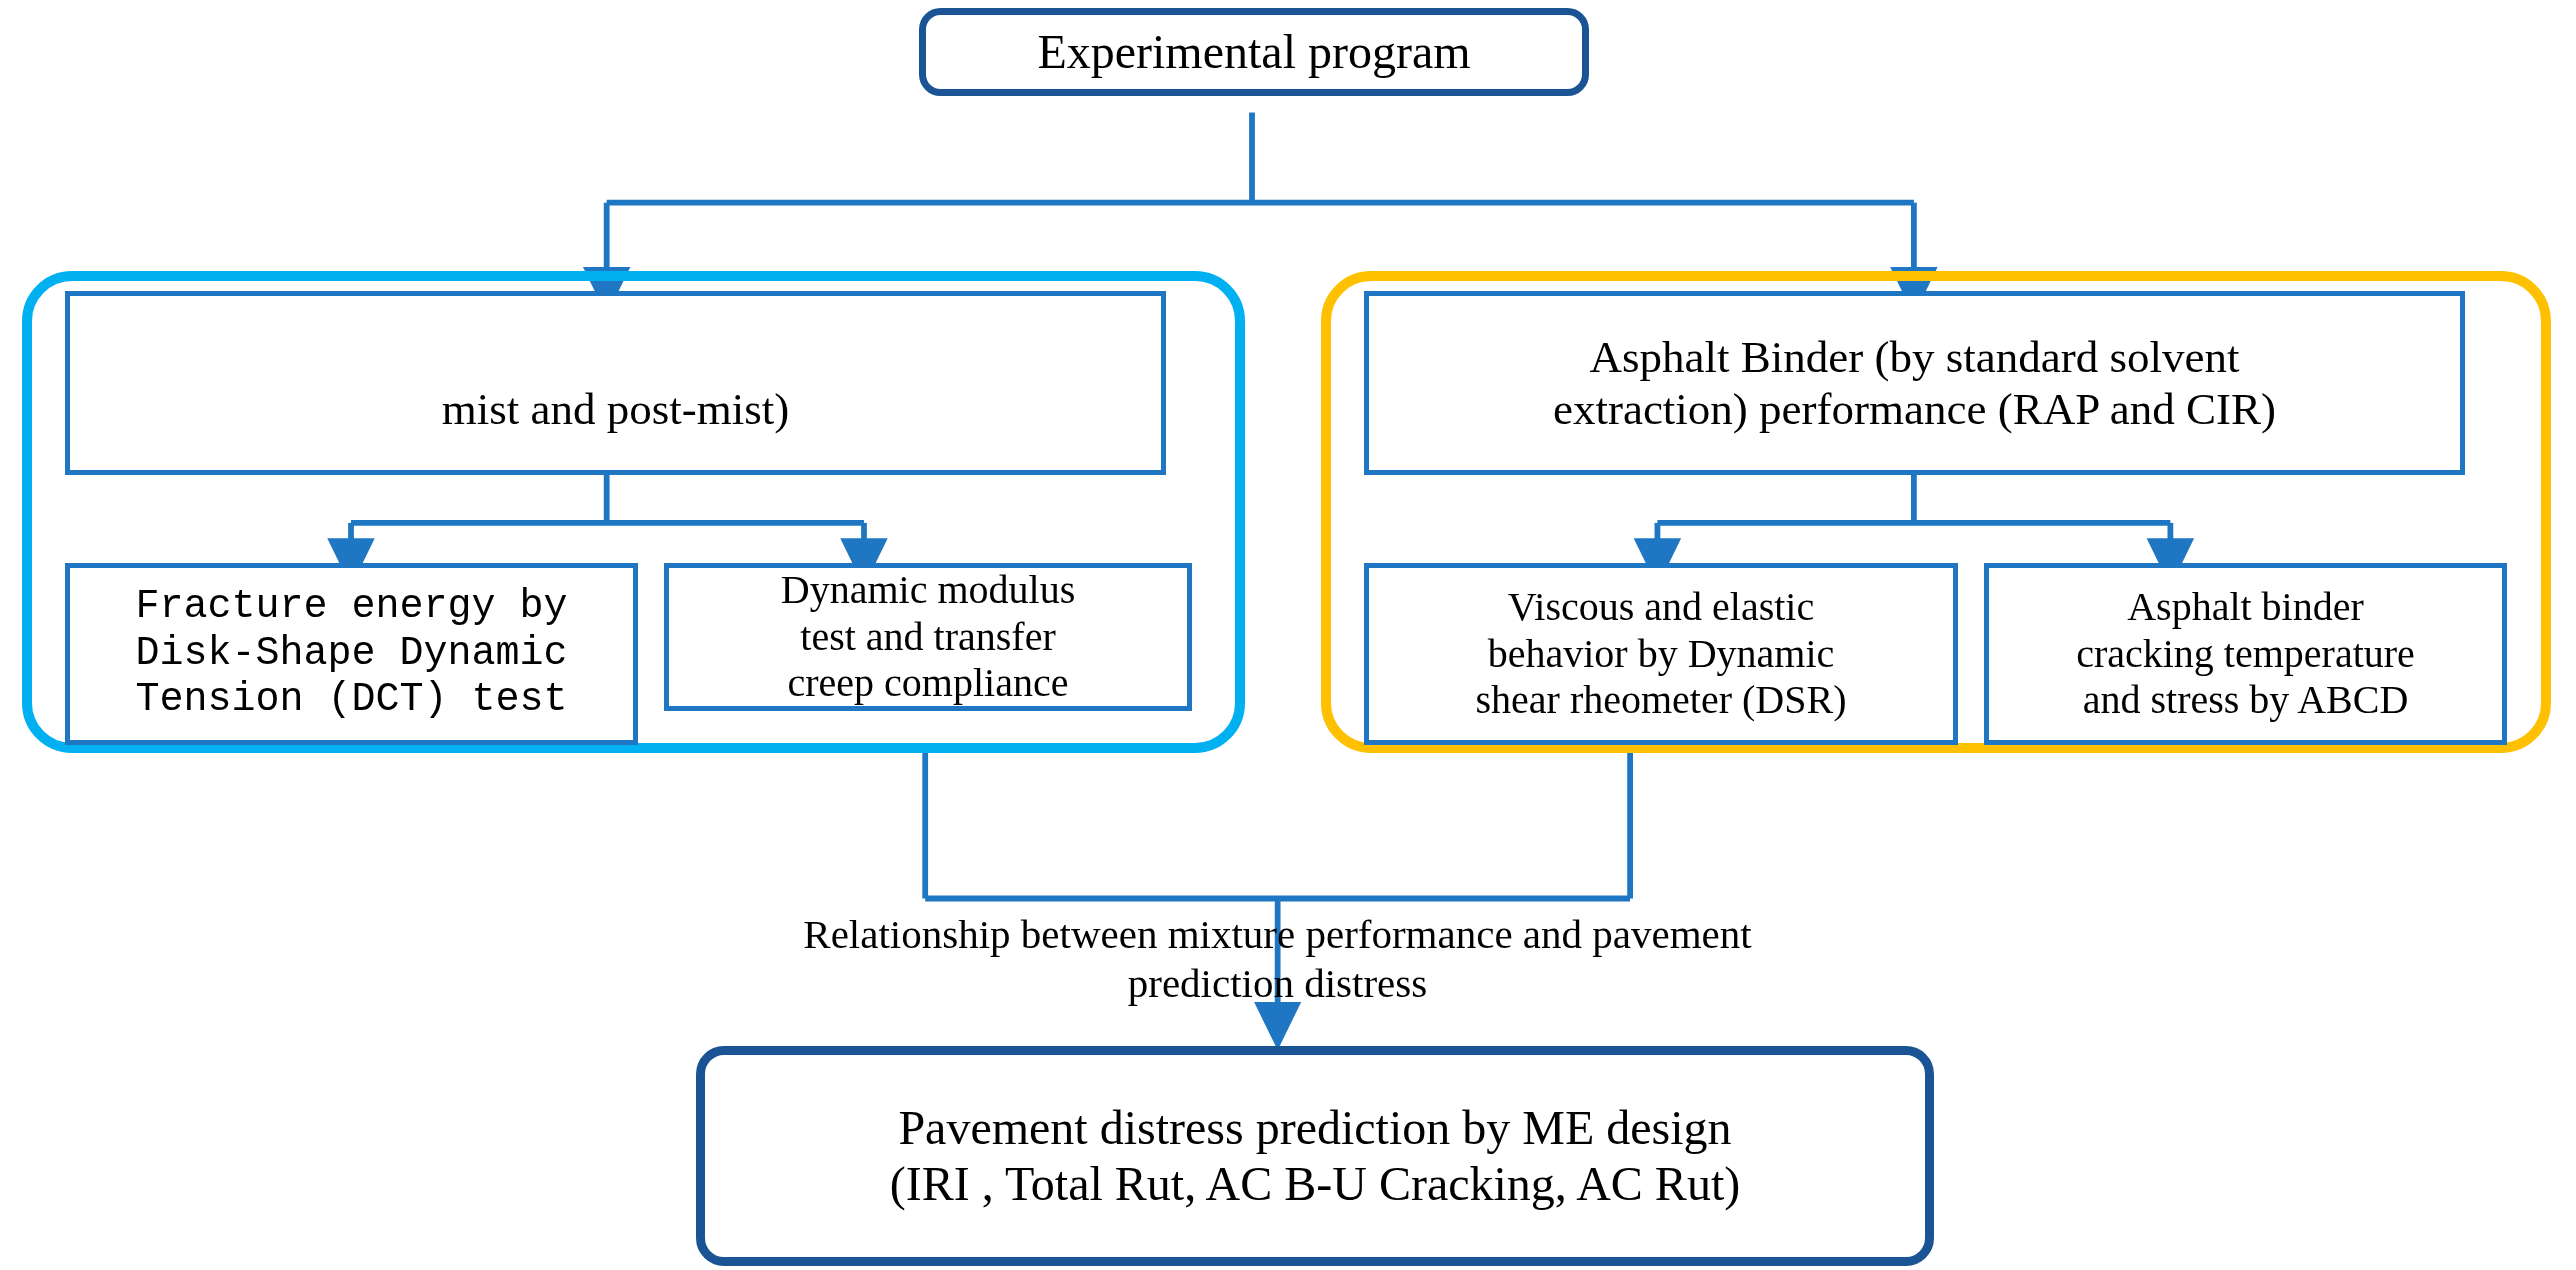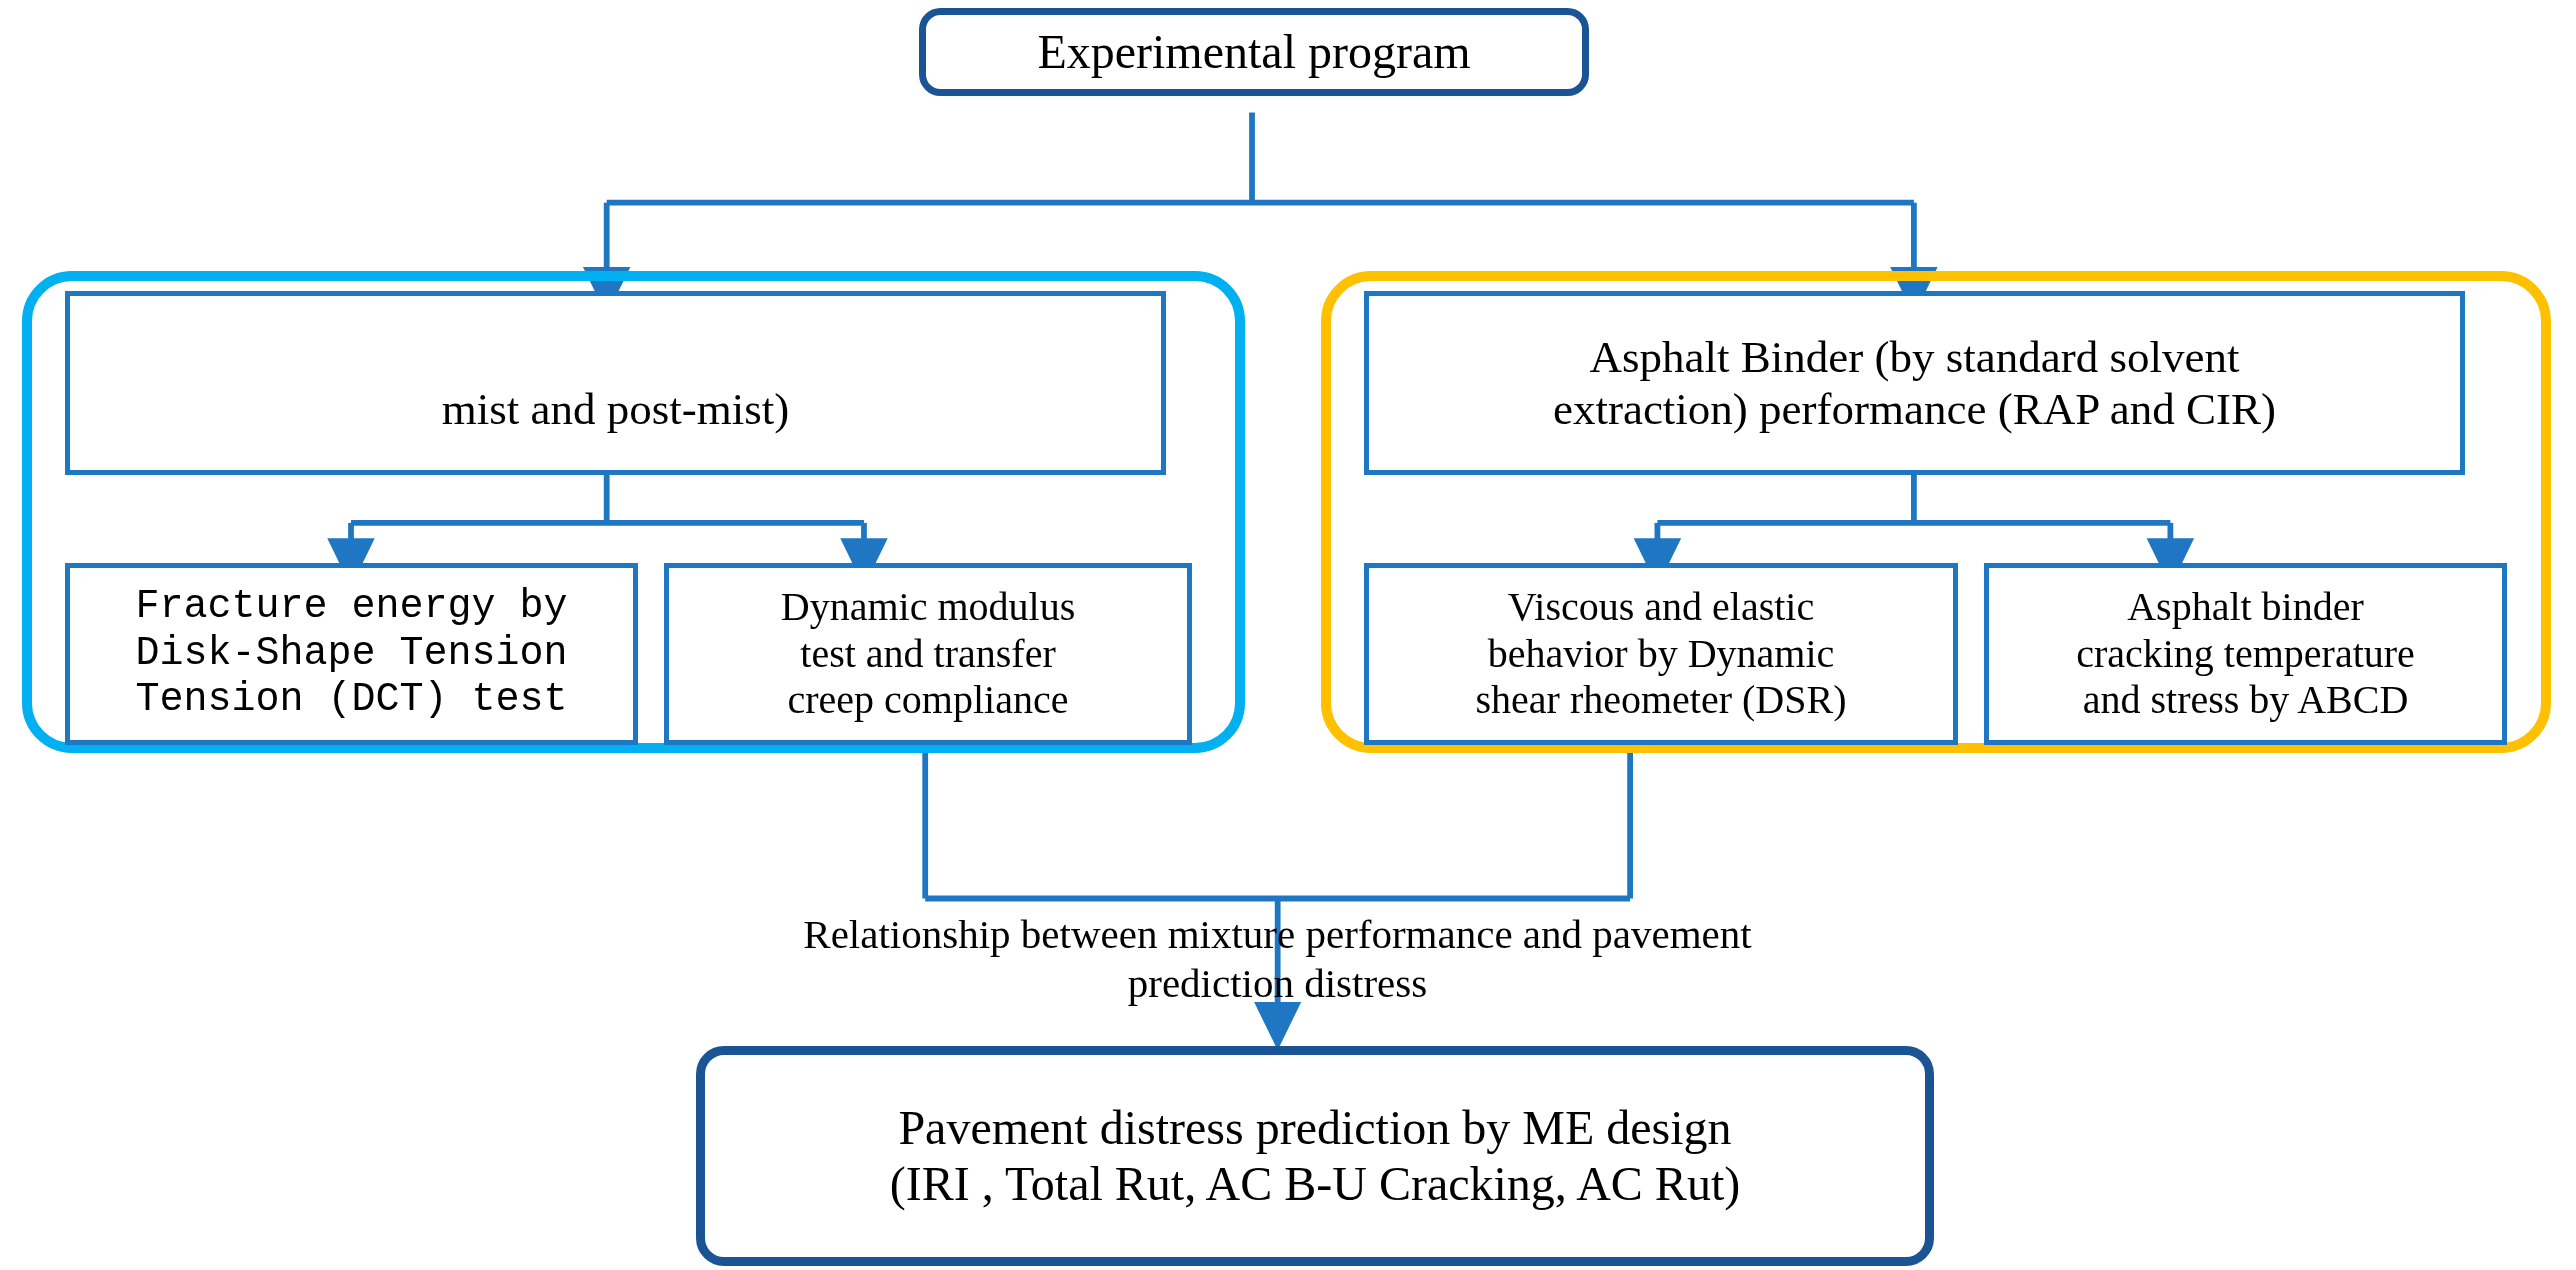--- a/index.html
+++ b/index.html
@@ -136,26 +136,26 @@
   <div class="node node-header" style="left:1364px; top:291px; width:1101px; height:184px;">
     <span class="txt">
       <span>Asphalt Binder (by standard solvent</span><br>
       <span>extraction) performance (RAP and CIR)</span>
     </span>
   </div>
 
   <div class="node node-leaf" style="left:65px; top:563px; width:573px; height:182px;font-family:Liberation Mono, monospace;">
     <span class="txt">
       <span>Fracture energy by</span><br>
-      <span>Disk-Shape Tension</span><br>
+      <span>Disk-Shape Dynamic</span><br>
       <span>Tension (DCT) test</span>
     </span>
   </div>
 
-  <div class="node node-leaf" style="left:664px; top:563px; width:528px; height:182px;">
+  <div class="node node-leaf" style="left:664px; top:563px; width:528px; height:148px;">
     <span class="txt">
       <span>Dynamic modulus</span><br>
       <span>test and transfer</span><br>
       <span>creep compliance</span>
     </span>
   </div>
 
   <div class="node node-leaf" style="left:1364px; top:563px; width:594px; height:182px;">
     <span class="txt">
       <span>Viscous and elastic</span><br>

